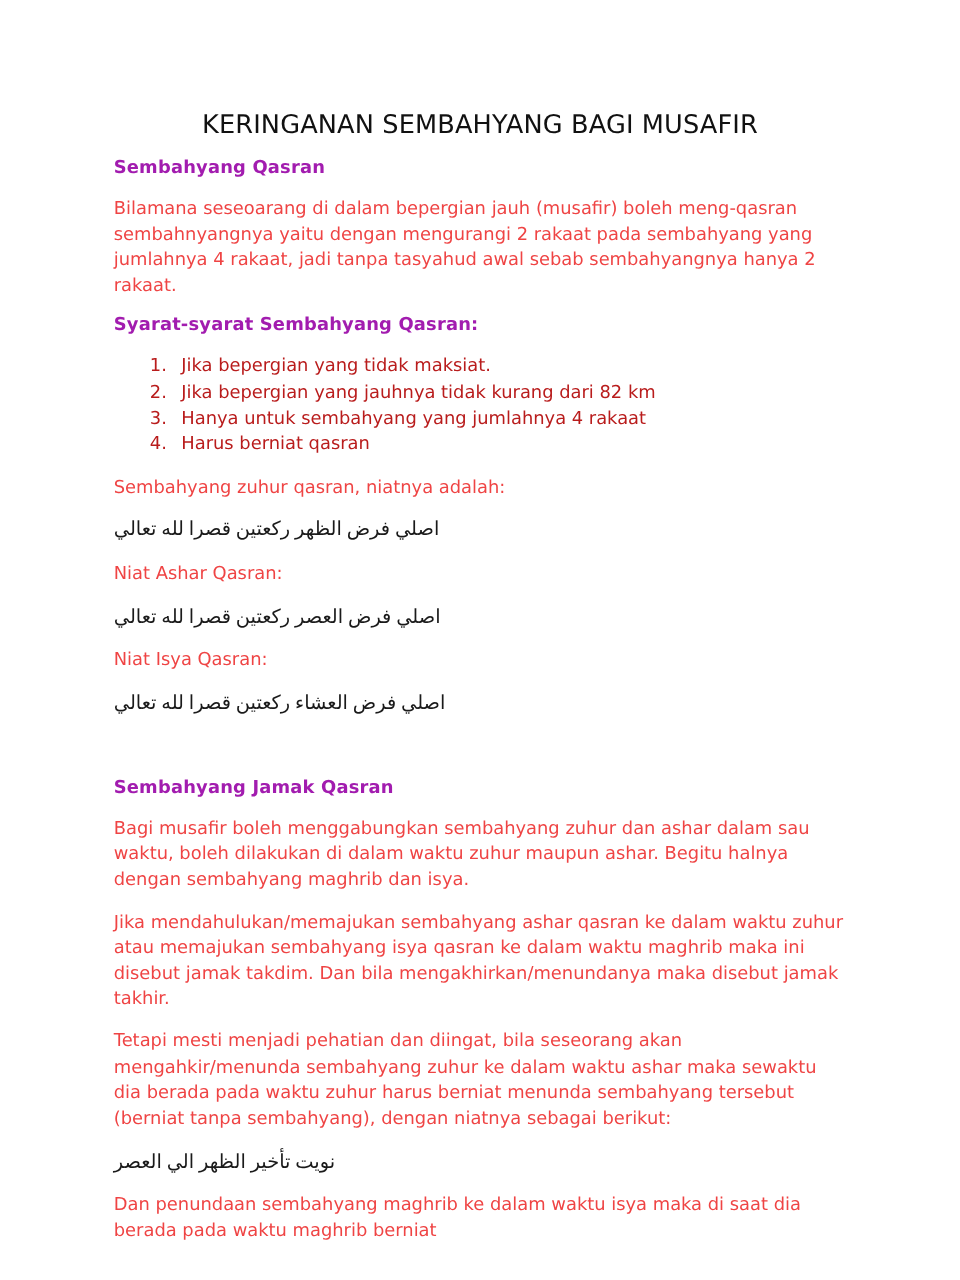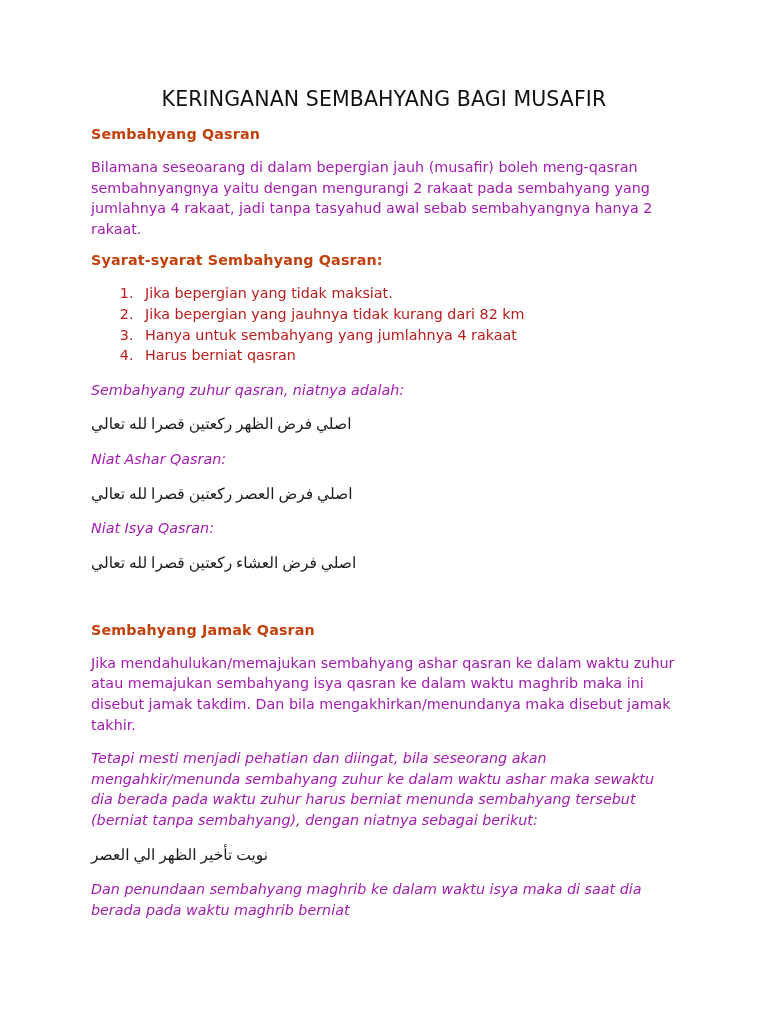--- a/index.html
+++ b/index.html
@@ -43,29 +43,29 @@
     top: 126px;
     width: 584px;
   }
 
   h2.section-heading {
     font-size: 14.3px;
     font-weight: bold;
     margin: 0 0 13px 0;
     line-height: 1.25;
     letter-spacing: 0.15px;
-    color: #c2410c;
+    color: #a21caf;
   }
 
   p.body-text {
     font-size: 14.3px;
     font-weight: normal;
     margin: 0 0 13px 0;
     line-height: 1.445;
-    color: #a21caf;
+    color: #ef4444;
   }
 
   p.arabic {
     font-size: 15.5px;
     direction: rtl;
     unicode-bidi: bidi-override;
     text-align: left;
     margin: 0 0 14px 0;
     line-height: 1.4;
     font-family: Liberation Serif, serif;
@@ -94,21 +94,20 @@
   .gap-big {
     height: 34px;
   }
 
   b.inline-bold {
     font-weight: normal;
   }
 
   .label-line {
     margin-bottom: 12px;
-    font-style: italic;
   }
 </style>
 </head>
 <body>
 
 <div class="page">
 
   <h1 class="doc-title">KERINGANAN SEMBAHYANG BAGI MUSAFIR</h1>
 
   <div class="content">
@@ -136,20 +135,21 @@
     <p class="arabic"><span class="ar">اصلي فرض العصر ركعتين قصرا لله تعالي</span></p>
 
     <p class="body-text label-line">Niat Isya Qasran:</p>
 
     <p class="arabic"><span class="ar">اصلي فرض العشاء ركعتين قصرا لله تعالي</span></p>
 
     <div class="gap-big"></div>
 
     <h2 class="section-heading">Sembahyang Jamak Qasran</h2>
 
+    <p class="body-text">Bagi musafir boleh menggabungkan sembahyang zuhur dan ashar dalam sau waktu, boleh dilakukan di dalam waktu zuhur maupun ashar. Begitu halnya dengan sembahyang maghrib dan isya.</p>
 
     <p class="body-text"><span>Jika mendahulukan/memajukan sembahyang ashar qasran ke dalam waktu zuhur atau memajukan sembahyang isya qasran ke dalam waktu maghrib maka ini disebut </span><b class="inline-bold">jamak takdim.</b><span> Dan bila mengakhirkan/menundanya maka disebut </span><b class="inline-bold">jamak takhir.</b></p>
 
     <p class="body-text label-line">Tetapi mesti menjadi pehatian dan diingat, bila seseorang akan mengahkir/menunda sembahyang zuhur ke dalam waktu ashar maka sewaktu dia berada pada waktu zuhur harus berniat menunda sembahyang  tersebut (berniat tanpa sembahyang), dengan niatnya sebagai berikut:</p>
 
     <p class="arabic"><span class="ar">نويت تأخير الظهر الي العصر</span></p>
 
     <p class="body-text label-line">Dan penundaan sembahyang maghrib ke dalam waktu isya maka di saat dia berada pada waktu maghrib berniat</p>
 
   </div>

